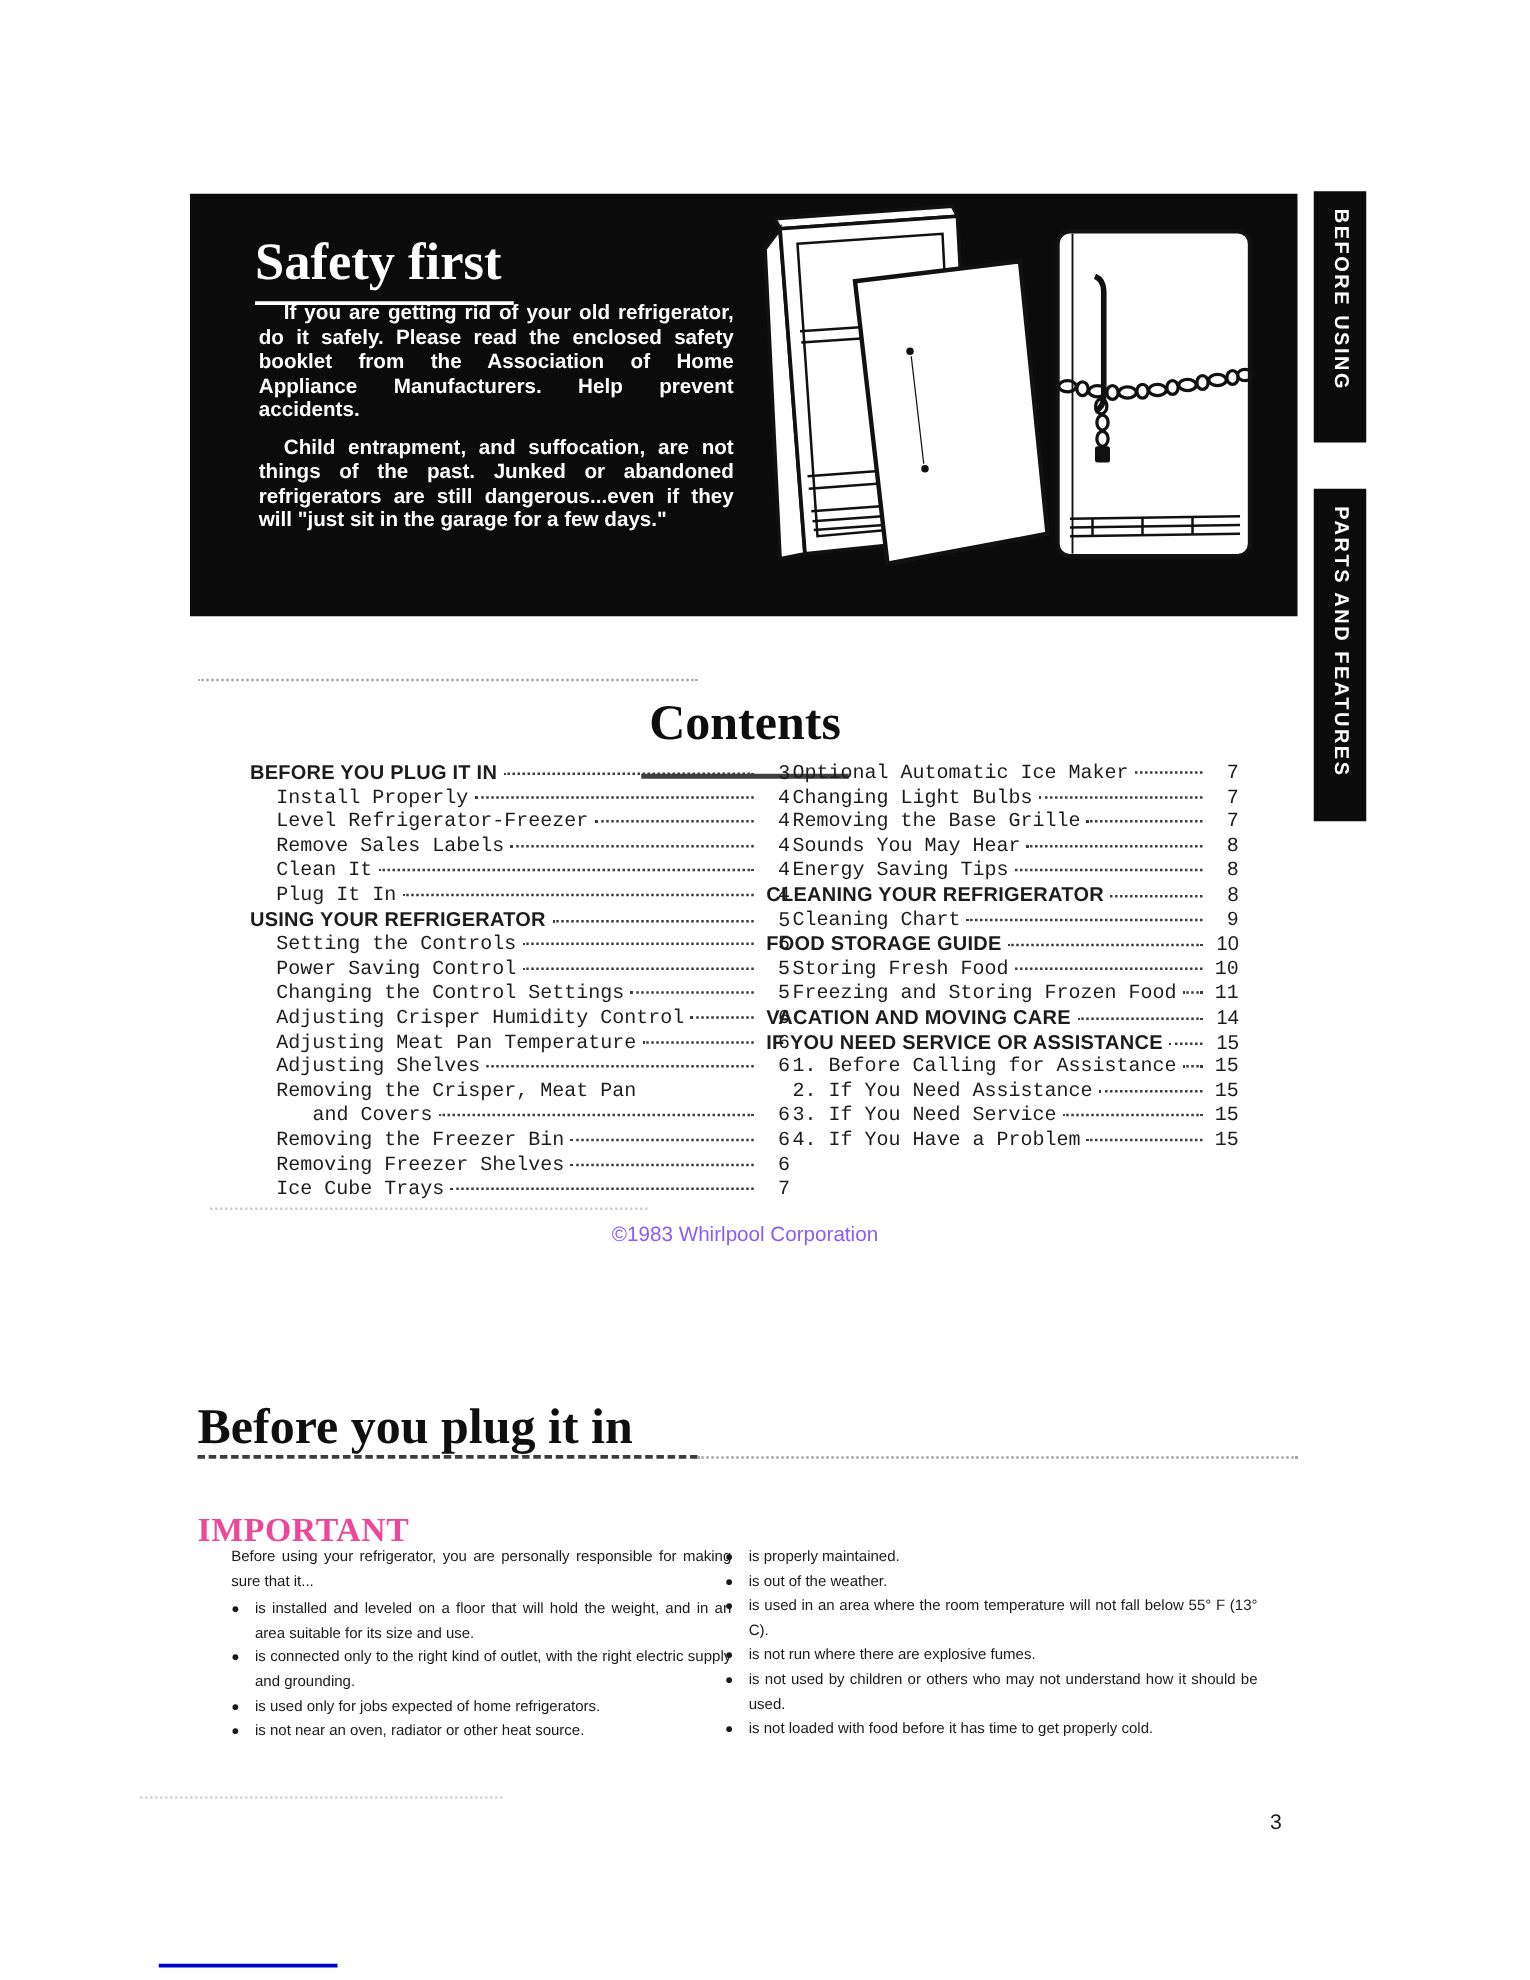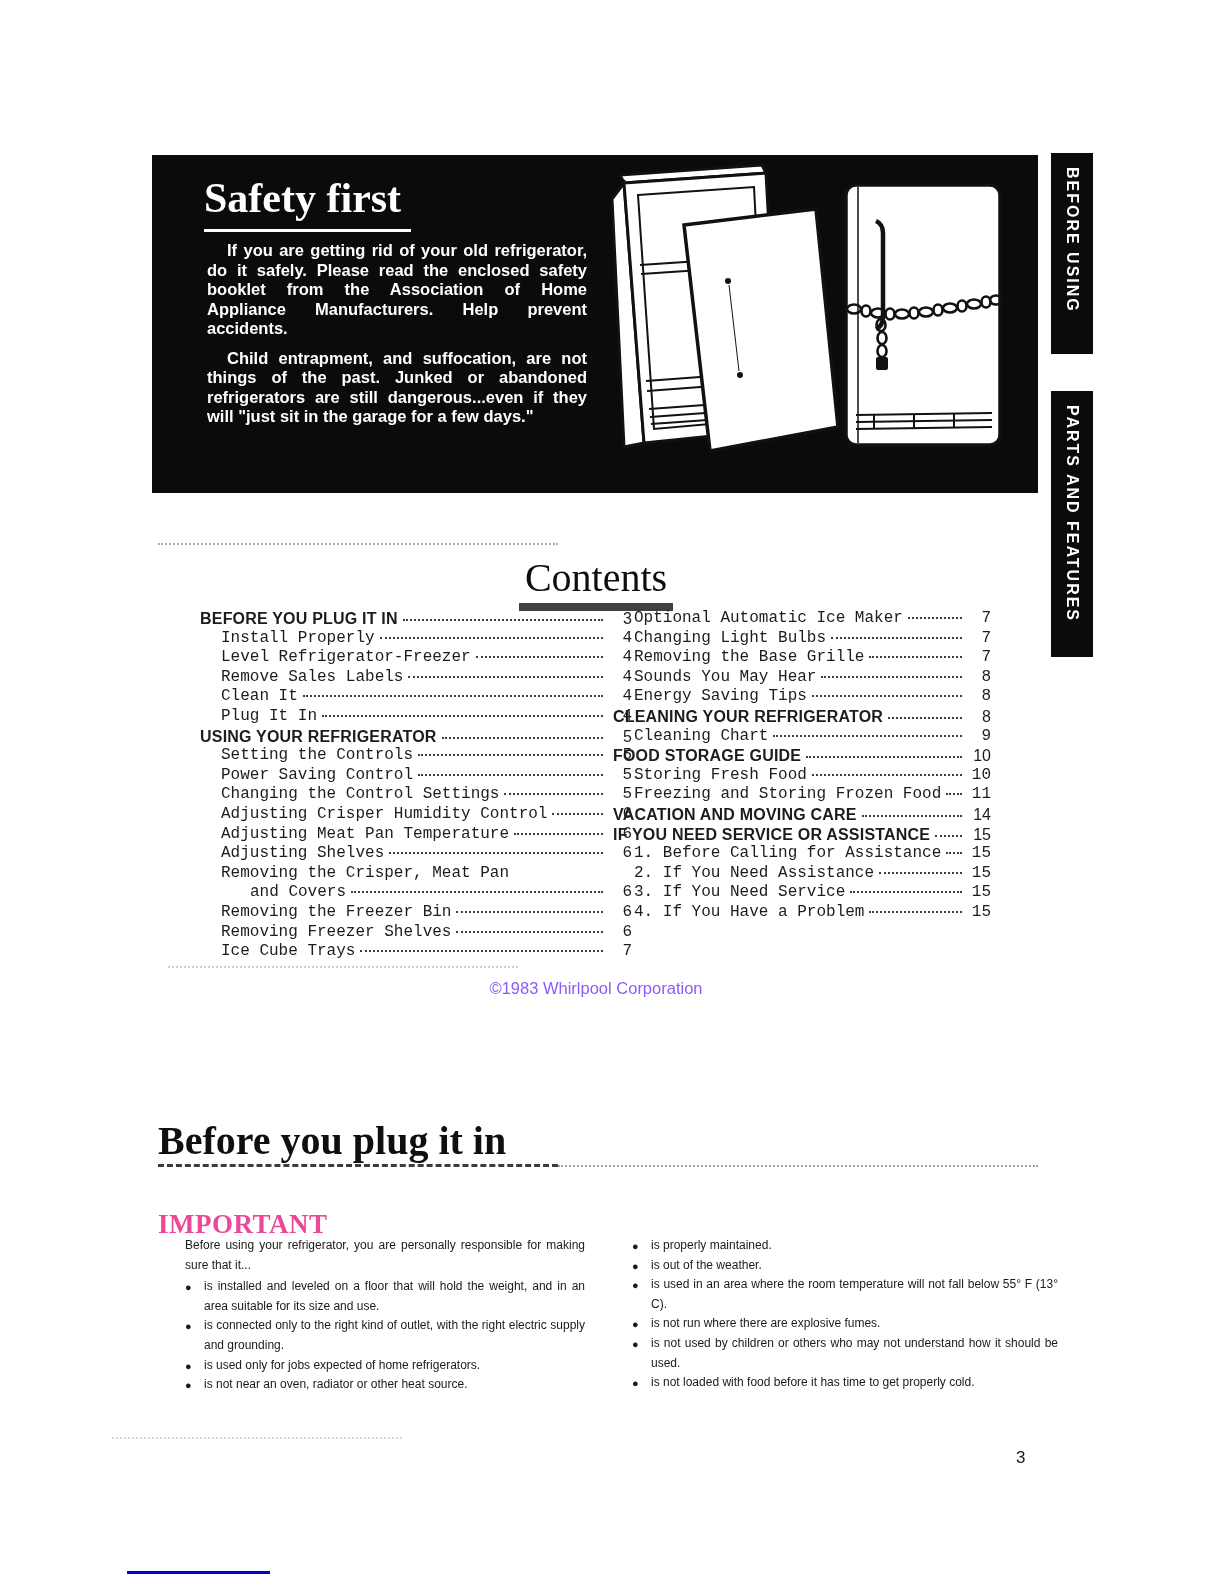--- a/index.html
+++ b/index.html
@@ -2,43 +2,43 @@
 <html><head>
 <meta charset="utf-8">
 <style>
   html,body{margin:0;padding:0;}
   body{
     width:1224px;height:1584px;position:relative;background:#ffffff;
     font-family:"Liberation Sans",sans-serif;color:#1b1b1b;overflow:hidden;
   }
   
   .safety-box{position:absolute;left:152px;top:155px;width:886px;height:338px;background:#0b0b0b;}
-  .safety-title{position:absolute;left:52px;top:20px;color:#fff;
+  .safety-title{position:absolute;left:52px;top:32px;color:#fff;
     font-family:"Liberation Serif",serif;font-weight:bold;font-size:42px;line-height:46px;
     border-bottom:3px solid #fff;padding:0 10px 8px 0;}
   .safety-text{position:absolute;left:55px;top:86px;width:380px;color:#fff;
     font-size:16.5px;font-weight:bold;line-height:19.5px;text-align:justify;}
   .safety-text p{margin:0;text-indent:20px;}
   .safety-text p + p{margin-top:10px;}
   .safety-illus{position:absolute;left:442px;top:6px;width:438px;height:326px;}
   
   .side-tab{position:absolute;left:1051px;width:42px;background:#0b0b0b;color:#fff;
     writing-mode:vertical-rl;font-weight:bold;font-size:16px;letter-spacing:2px;
     display:flex;align-items:center;box-sizing:border-box;padding-top:14px;}
   .tab-before{top:153px;height:201px;}
   .tab-parts{top:391px;height:266px;}
   
   .artifact{position:absolute;height:0;}
   .artifact-a{left:158px;top:543px;width:400px;border-top:2px dotted #6a6a6a;opacity:.55;}
   .artifact-b{left:168px;top:966px;width:350px;border-top:2px dotted #8a8a8a;opacity:.4;}
   .artifact-c{left:112px;top:1437px;width:290px;border-top:2px dotted #9a9a9a;opacity:.4;}
   
   .contents-title-wrap{position:absolute;left:152px;top:554px;width:888px;text-align:center;}
-  .contents-title{display:inline-block;font-family:"Liberation Serif",serif;font-weight:normal;
-    font-size:40px;color:#0e0e0e;border-bottom:8px solid #404040;padding:0 6px 2px;}
+  .contents-title{display:inline-block;font-family:"Liberation Serif",serif;font-weight:bold;
+    font-size:40px;color:#0e0e0e;border-bottom:4px solid #404040;padding:0 6px 18px;}
   .toc{position:absolute;top:609px;font-size:16px;line-height:19.6px;color:#1c1c1c;}
   .toc-left{left:200px;width:432px;}
   .toc-right{left:613px;width:378px;}
   .toc-row{display:flex;align-items:baseline;}
   .toc-row.sub{padding-left:21px;font-family:Liberation Mono, monospace;}
   .toc-row.indent2{padding-left:50px;}
   .toc-row.bold .t-label{font-weight:bold;letter-spacing:.2px;}
   .t-label{white-space:nowrap;}
   .t-leader{flex:1;min-width:8px;margin:0 5px;border-bottom:2.6px dotted #3d3d3d;transform:translateY(-3px);}
   .t-num{min-width:24px;text-align:right;}
@@ -48,21 +48,21 @@
   
   .h1-plug{position:absolute;left:158px;top:1090px;font-family:"Liberation Serif",serif;
     font-weight:bold;font-size:40px;color:#0f0f0f;}
   .rule-noisy{position:absolute;left:158px;top:1164px;width:880px;height:4px;}
   .rule-noisy .ra{position:absolute;left:0;top:0;width:400px;border-top:3px dashed #3c3c3c;}
   .rule-noisy .rb{position:absolute;left:400px;right:0;top:1px;border-top:2px dotted #8e8e8e;opacity:.8;}
   .h3-important{position:absolute;left:158px;top:1182px;font-family:"Liberation Serif",serif;
     font-weight:bold;font-size:27px;letter-spacing:.5px;color:#ec4899;}
   .body-col{position:absolute;top:1236px;font-size:12px;line-height:19.6px;text-align:justify;color:#1a1a1a;}
   .col-left{left:185px;width:400px;}
-  .col-right{left:632px;width:426px;}
+  .col-right{left:580px;width:426px;}
   .body-col p{margin:0 0 2px 0;}
   .body-col ul{margin:0;padding:0;list-style:none;}
   .body-col li{position:relative;padding-left:19px;}
   .body-col li::before{content:"\25CF";position:absolute;left:0;top:1px;font-size:11px;}
   
   .page-num{position:absolute;left:1016px;top:1448px;font-size:17px;color:#1a1a1a;}
   .blue-line{position:absolute;left:127px;top:1571px;width:143px;height:3px;background:#0004c8;}
 </style>
 </head>
 <body>

